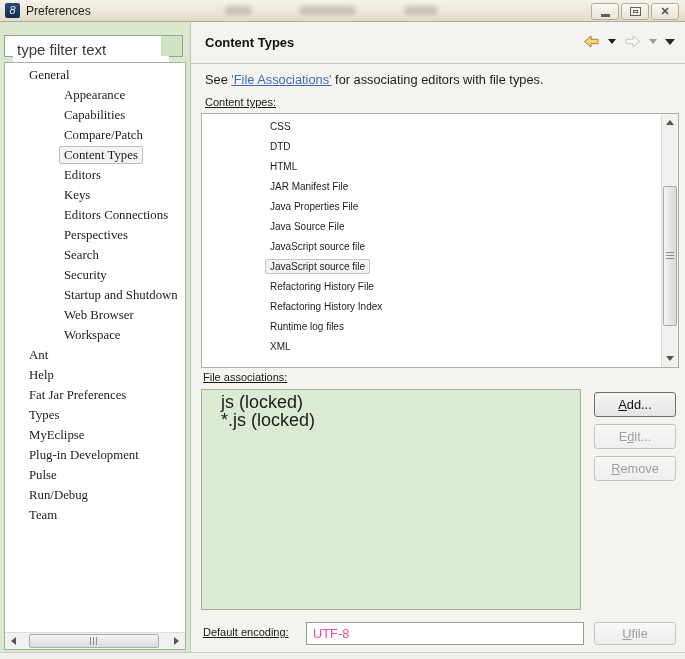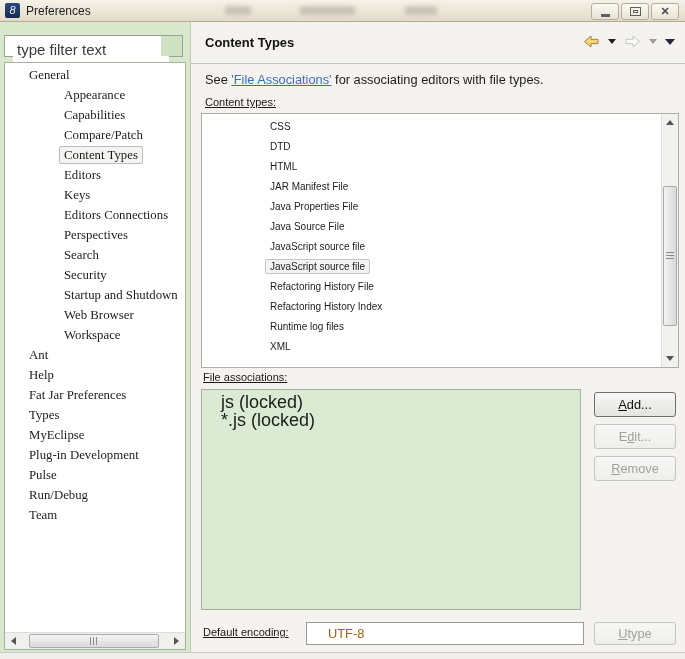--- a/index.html
+++ b/index.html
@@ -89,21 +89,21 @@
 
   .btn { position:absolute; left:403px; width:82px; height:25px; border-radius:3px;
     font-family:"Liberation Sans",sans-serif; font-size:12.8px; text-align:center; }
   .btn.enabled { border:1px solid #6e6e6e; color:#111; background:linear-gradient(#f6f6f6,#e4e4e2); }
   .btn.disabled { border:1px solid #c3c3c3; color:#a0a0a0; background:linear-gradient(#f7f7f6,#eeeeec); }
   .btn-add { top:370px; } .btn-edit { top:402px; } .btn-remove { top:434px; }
 
   .enc-label { position:absolute; left:12px; top:604px; }
   .enc-input { position:absolute; left:115px; top:600px; width:278px; height:23px;
     border:1px solid #9a9a94; background:#fff; font-family:"Liberation Sans",sans-serif;
-    font-size:12.8px; color:#a16207; padding:2px 21px; }
+    font-size:12.8px; color:#ec4899; padding:2px 6px; }
   .btn-update { top:600px; height:23px; }
 
   
   .footer { position:absolute; left:0; top:652px; width:685px; height:7px;
     background:#f1efeb; border-top:1px solid #c9c9c4; }
 </style>
 </head>
 <body>
 
 <div class="window">
@@ -242,19 +242,19 @@
     </button>
     <button class="btn disabled btn-remove mn" disabled="">
       <span></span><u>R</u><span>emove</span>
     </button>
 
     <div class="field-label enc-label mn">
       <span>Default </span><u>e</u><span>ncoding:</span>
     </div>
     <input class="enc-input" type="text" value="UTF-8" style="">
     <button class="btn disabled btn-update mn" disabled="">
-      <span></span><u>U</u><span>type</span>
+      <span></span><u>U</u><span>file</span>
     </button>
   </div>
 
   <div class="footer"></div>
 
 </div>
 
 </body></html>

